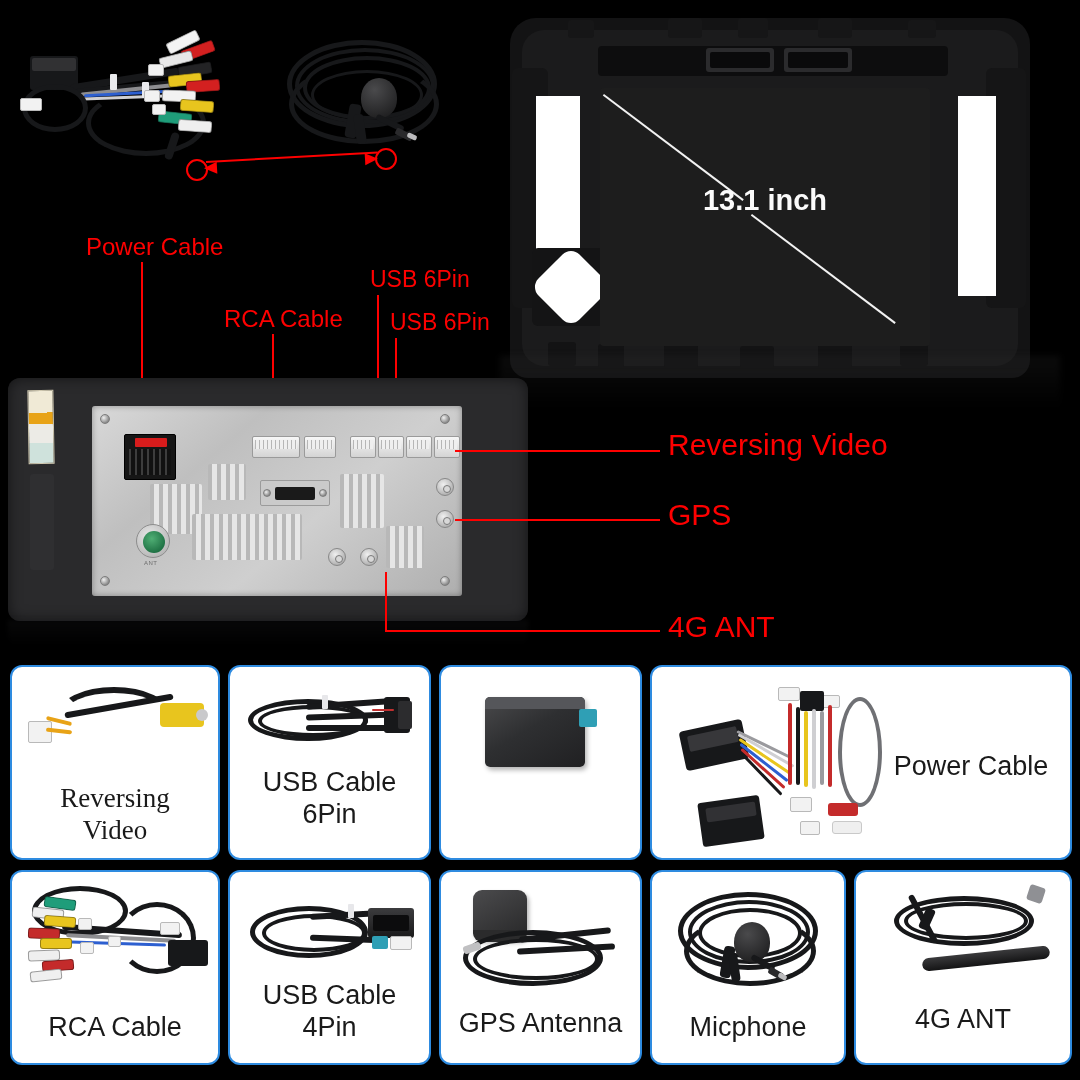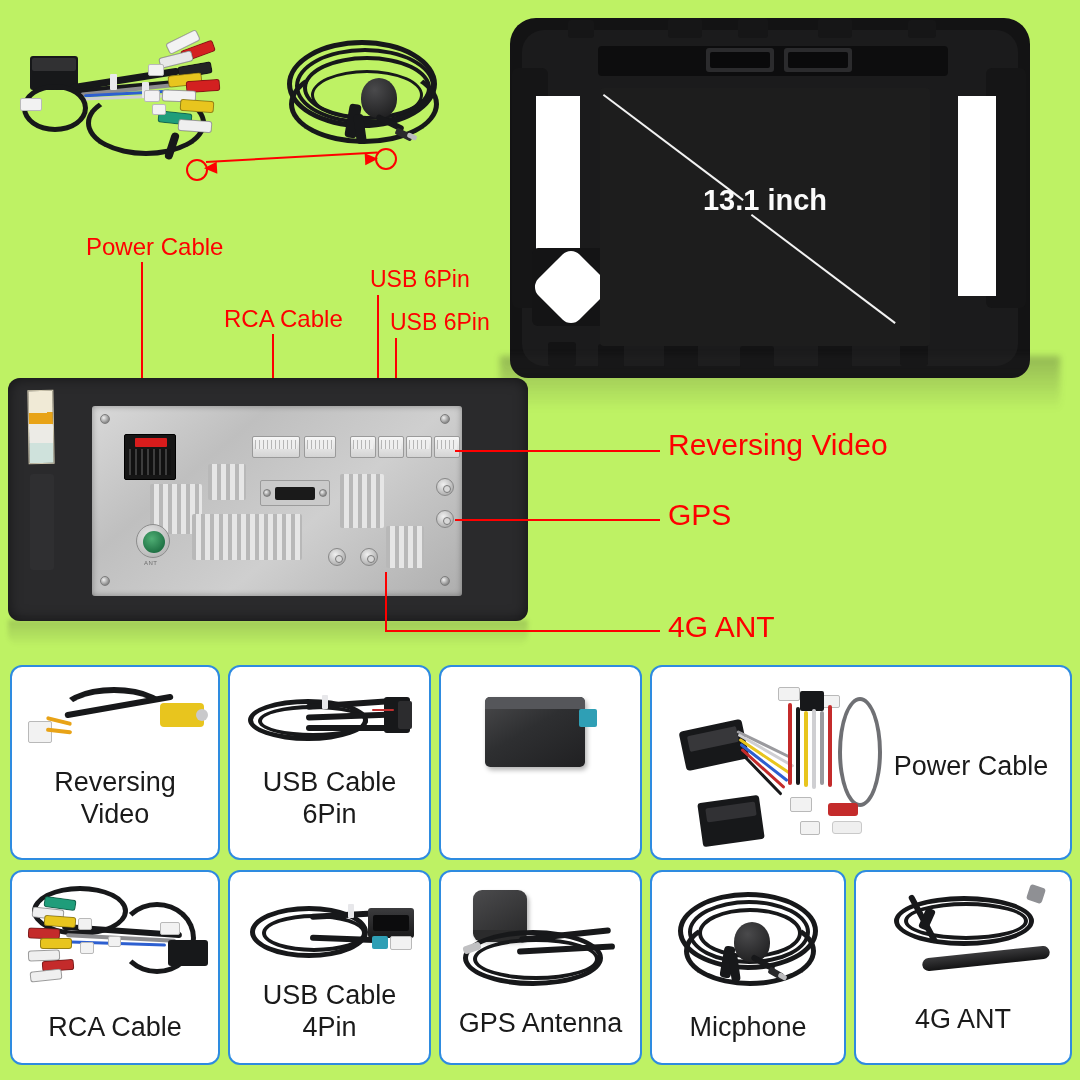--- a/index.html
+++ b/index.html
@@ -2,21 +2,21 @@
 <html><head>
 <meta charset="utf-8">
 <style>
   * { box-sizing: border-box; margin: 0; padding: 0; }
   html, body {
     width: 1080px; height: 1080px;
     background: #ffffff;
     font-family: "Liberation Sans", sans-serif;
     overflow: hidden;
   }
-  #page { position: relative; width: 1080px; height: 1080px; background:#bef264; }
+  #page { position: relative; width: 1080px; height: 1080px; background:#000000; }
 
   
   .callout {
     position: absolute;
     color: #fe0000;
     font-family: "Liberation Sans", sans-serif;
     white-space: nowrap;
     line-height: 1;
   }
   .lead { position: absolute; background: #fe0000; }
@@ -369,21 +369,21 @@
     <div class="acc-card" style="left:10px;top:10px;width:210px;height:195px;">
       <div class="acc-art" style="left:16px;top:22px;width:180px;height:62px;">
         <div class="white-conn" style="left:0px;top:32px;width:24px;height:22px;border-radius:2px;"></div>
         <div class="wire" style="left:18px;top:30px;width:26px;height:4px;background:#e8a317;transform:rotate(14deg);"></div>
         <div class="wire" style="left:18px;top:40px;width:26px;height:4px;background:#e8a317;transform:rotate(6deg);"></div>
         <div class="loop" style="left:30px;top:-2px;width:112px;height:54px;border-color:#17181a;border-bottom-color:transparent;border-left-color:transparent;border-right-color:transparent;border-width:6px;"></div>
         <div class="wire blk" style="left:36px;top:14px;width:110px;height:6px;transform:rotate(-10deg);"></div>
         <div class="plug" style="left:132px;top:14px;width:44px;height:24px;background:#e8c51e;border-radius:4px;"></div>
         <div class="plug" style="left:168px;top:20px;width:12px;height:12px;background:#c9c9cb;border-radius:50%;"></div>
       </div>
-      <div class="acc-label" style="left:0;right:0;top:100px;">Reversing
+      <div class="acc-label" style="left:0;right:0;top:116px;font-family:Liberation Serif, serif;">Reversing
 Video</div>
     </div>
 
     <div class="acc-card" style="left:228px;top:10px;width:203px;height:195px;">
       <div class="acc-art" style="left:18px;top:26px;width:172px;height:60px;">
         <div class="loop" style="left:0px;top:6px;width:120px;height:42px;border-width:5px;"></div>
         <div class="loop" style="left:10px;top:12px;width:110px;height:32px;border-width:4px;"></div>
         <div class="wire blk" style="left:58px;top:8px;width:86px;height:6px;transform:rotate(-4deg);"></div>
         <div class="wire blk" style="left:58px;top:20px;width:90px;height:6px;transform:rotate(-2deg);"></div>
         <div class="wire blk" style="left:58px;top:32px;width:92px;height:6px;"></div>

